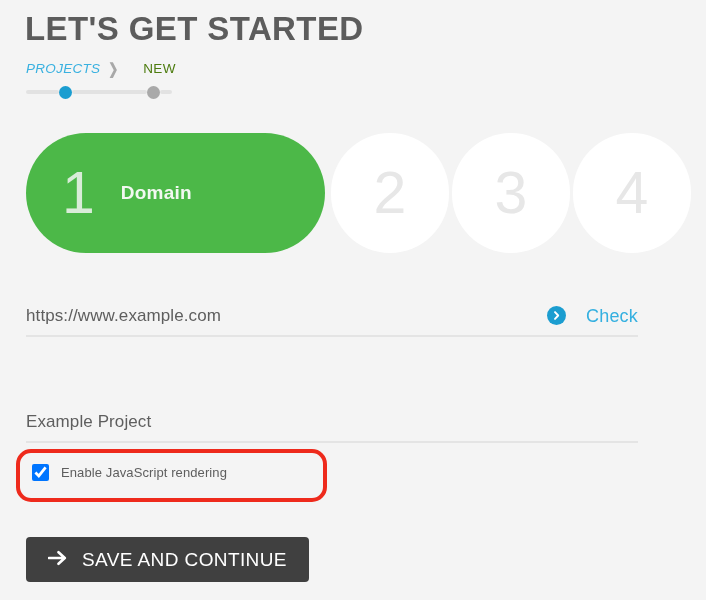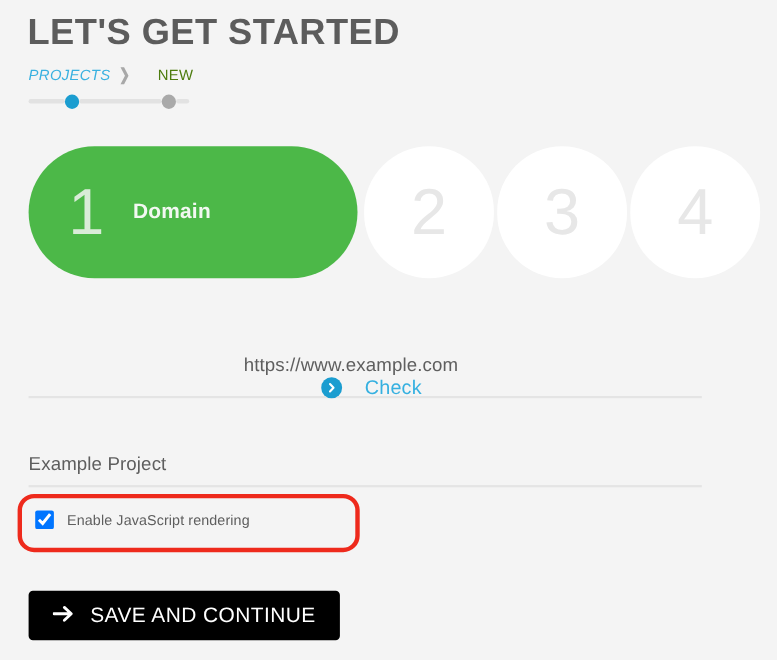--- a/index.html
+++ b/index.html
@@ -135,39 +135,39 @@
   .field-row {
     position: absolute;
     left: 26px;
     width: 612px;
     border-bottom: 2px solid #e4e4e4;
     display: flex;
     align-items: center;
     justify-content: space-between;
     box-sizing: border-box;
   }
-  #field-domain { top: 322px; height: 40px; flex-direction: column; }
+  #field-domain { top: 297px; height: 40px; }
   #field-name   { top: 403px; height: 40px; }
 
   .field-value {
     font-size: 17px;
     color: #5e5e5e;
     letter-spacing: 0.1px;
     background: transparent;
     border: none;
     outline: none;
     padding: 0;
     font-family: "Liberation Sans", sans-serif;
     flex: 1 1 auto;
     min-width: 0;
   }
 
   #check-action {
     display: flex;
-    align-items: center;
+    align-items: flex-start;
     gap: 20px;
     cursor: pointer;
     flex: none;
     margin-left: 12px;
   }
   #check-icon {
     width: 19px;
     height: 19px;
     border-radius: 50%;
     background: #1b9dd0;
@@ -216,21 +216,21 @@
     cursor: pointer;
     white-space: nowrap;
   }
 
   
   #save-button {
     position: absolute;
     left: 26px;
     top: 537px;
     height: 45px;
-    background: #000000;
+    background: #404040;
     border: none;
     border-radius: 4px;
     color: #ffffff;
     display: flex;
     align-items: center;
     gap: 13px;
     padding: 0 22px;
     cursor: pointer;
     font-family: "Liberation Sans", sans-serif;
   }

